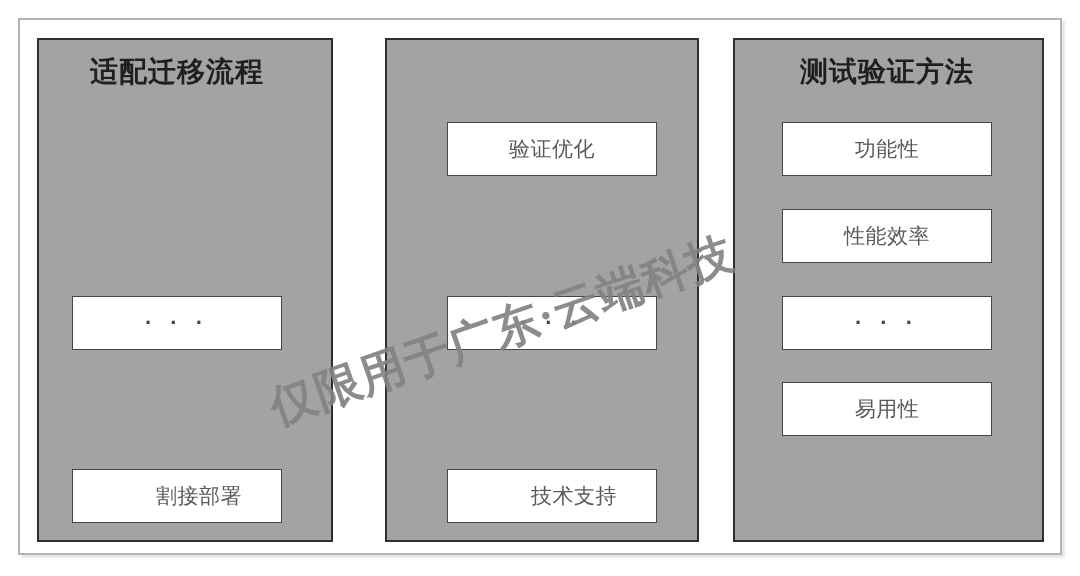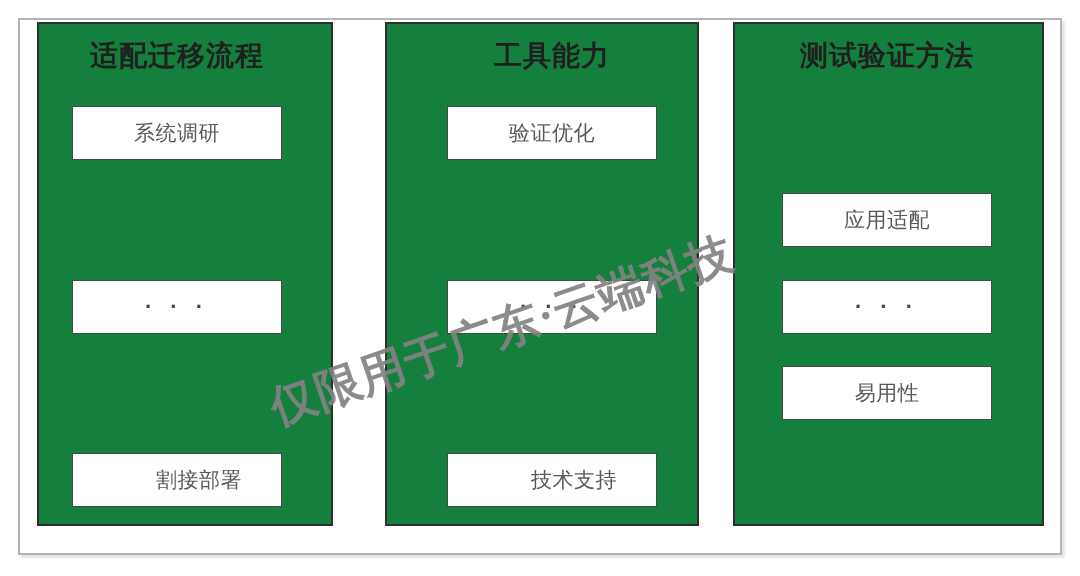--- a/index.html
+++ b/index.html
@@ -20,23 +20,23 @@
     top: 18px;
     width: 1044px;
     height: 537px;
     background: #ffffff;
     border: 2px solid #b4b4b4;
     box-shadow: 3px 3px 2px rgba(0,0,0,0.10);
   }
 
   .panel {
     position: absolute;
-    top: 2px;
+    top: 18px;
     height: 504px;
-    background: #15803d;
+    background: #a3a3a3;
     border: 2px solid #2f2f2f;
   }
   .p1 { left: 17px;  width: 296px; }
   .p2 { left: 365px; width: 314px; }
   .p3 { left: 713px; width: 311px; }
 
   .ptitle {
     position: absolute;
     top: 12px;
     width: 210px;
@@ -101,48 +101,47 @@
   }
 </style>
 </head>
 <body>
 
 <div class="page">
   <div class="frame">
 
     <section class="panel p1">
       <h2 class="ptitle">适配迁移流程</h2>
-      <div class="box r1">
-          <span>系统调研</span>
-        </div>
       <div class="box r3 dots">
           <span>· · ·</span>
         </div>
       <div class="box r5">
           <span>割接部署</span>
         </div>
     </section>
 
     <section class="panel p2">
-      <h2 class="ptitle">工具能力</h2>
       <div class="box r1">
           <span>验证优化</span>
         </div>
       <div class="box r3 dots">
           <span>· · ·</span>
         </div>
       <div class="box r5">
           <span>技术支持</span>
         </div>
     </section>
 
     <section class="panel p3">
       <h2 class="ptitle">测试验证方法</h2>
+      <div class="box r1">
+          <span>功能性</span>
+        </div>
       <div class="box r2">
-          <span>应用适配</span>
+          <span>性能效率</span>
         </div>
       <div class="box r3 dots">
           <span>· · ·</span>
         </div>
       <div class="box r4">
           <span>易用性</span>
         </div>
     </section>
 
   </div>

